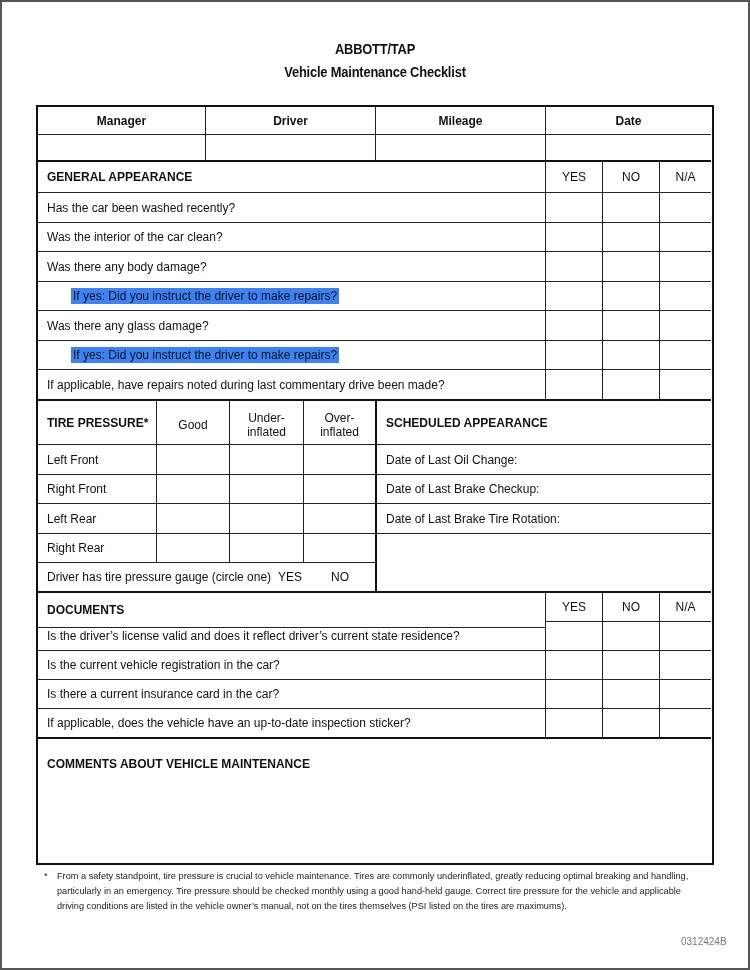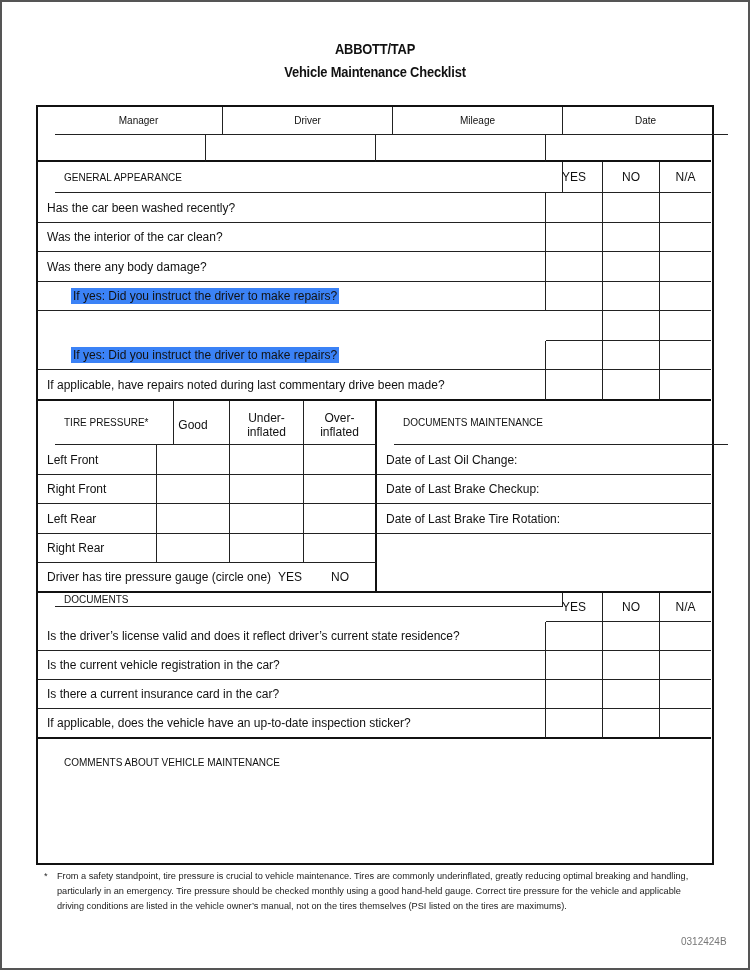--- a/index.html
+++ b/index.html
@@ -29,21 +29,21 @@
   .cell {
     position: absolute;
     border-right: 1px solid #222;
     border-bottom: 1px solid #222;
     font-size: 12px;
     display: flex; align-items: center;
     padding-left: 9px;
     white-space: nowrap;
   }
   .cell.center { justify-content: center; padding-left: 0; }
-  .cell.bold { font-weight: normal; font-size: 10px; margin-left: 17px; }
+  .cell.bold { font-weight: bold; font-size: 12px; }
   .cell.noright { border-right: none; }
   .thick-bottom { border-bottom: 2.5px solid #111; }
   .thick-right { border-right: 2.5px solid #111; }
   .highlight {
     background: #3b82f6; padding: 1px 2px;
   }
   .indent { padding-left: 33px; }
   .two-line { text-align: center; line-height: 14px; align-items: flex-start; padding-top: 5px; }
   .gauge-yes { position: absolute; left: 240px; }
   .gauge-no { position: absolute; left: 293px; }
@@ -99,20 +99,21 @@
   <div class="cell" style="left:565px;top:145px;width:57px;height:30px;"></div>
   <div class="cell noright" style="left:622px;top:145px;width:51px;height:30px;"></div>
 
   <div class="cell indent" style="left:0;top:175px;width:508px;height:29px;">
     <span class="highlight">If yes: Did you instruct the driver to make repairs?</span>
   </div>
   <div class="cell" style="left:508px;top:175px;width:57px;height:29px;"></div>
   <div class="cell" style="left:565px;top:175px;width:57px;height:29px;"></div>
   <div class="cell noright" style="left:622px;top:175px;width:51px;height:29px;"></div>
 
+  <div class="cell" style="left:0;top:204px;width:508px;height:30px;">Was there any glass damage?</div>
   <div class="cell" style="left:508px;top:204px;width:57px;height:30px;"></div>
   <div class="cell" style="left:565px;top:204px;width:57px;height:30px;"></div>
   <div class="cell noright" style="left:622px;top:204px;width:51px;height:30px;"></div>
 
   <div class="cell indent" style="left:0;top:234px;width:508px;height:29px;">
     <span class="highlight">If yes: Did you instruct the driver to make repairs?</span>
   </div>
   <div class="cell" style="left:508px;top:234px;width:57px;height:29px;"></div>
   <div class="cell" style="left:565px;top:234px;width:57px;height:29px;"></div>
   <div class="cell noright" style="left:622px;top:234px;width:51px;height:29px;"></div>
@@ -154,27 +155,27 @@
   <div class="cell" style="left:119px;top:427px;width:73px;height:29px;"></div>
   <div class="cell" style="left:192px;top:427px;width:74px;height:29px;"></div>
   <div class="cell thick-right" style="left:266px;top:427px;width:73px;height:29px;"></div>
 
   <div class="cell thick-bottom thick-right" style="left:0;top:456px;width:339px;height:30px;">
     <span>Driver has tire pressure gauge (circle one)</span>
     <span class="gauge-yes">YES</span>
     <span class="gauge-no">NO</span>
   </div>
 
-  <div class="cell bold noright" style="left:339px;top:294px;width:334px;height:44px;">DOCUMENTS MAINTENANCE</div>
+  <div class="cell bold noright" style="left:339px;top:294px;width:334px;height:44px;">SCHEDULED APPEARANCE</div>
   <div class="cell noright" style="left:339px;top:338px;width:334px;height:30px;">Date of Last Oil Change:</div>
   <div class="cell noright" style="left:339px;top:368px;width:334px;height:29px;">Date of Last Brake Checkup:</div>
   <div class="cell noright" style="left:339px;top:397px;width:334px;height:30px;">Date of Last Brake Tire Rotation:</div>
   <div class="cell noright thick-bottom" style="left:339px;top:427px;width:334px;height:59px;"></div>
 
-  <div class="cell bold" style="left:0;top:486px;width:508px;height:14px;">DOCUMENTS</div>
+  <div class="cell bold" style="left:0;top:486px;width:508px;height:35px;">DOCUMENTS</div>
   <div class="cell center" style="left:508px;top:486px;width:57px;height:29px;">YES</div>
   <div class="cell center" style="left:565px;top:486px;width:57px;height:29px;">NO</div>
   <div class="cell center noright" style="left:622px;top:486px;width:51px;height:29px;">N/A</div>
 
   <div class="cell" style="left:0;top:515px;width:508px;height:29px;">Is the driver’s license valid and does it reflect driver’s current state residence?</div>
   <div class="cell" style="left:508px;top:515px;width:57px;height:29px;"></div>
   <div class="cell" style="left:565px;top:515px;width:57px;height:29px;"></div>
   <div class="cell noright" style="left:622px;top:515px;width:51px;height:29px;"></div>
 
   <div class="cell" style="left:0;top:544px;width:508px;height:29px;">Is the current vehicle registration in the car?</div>

